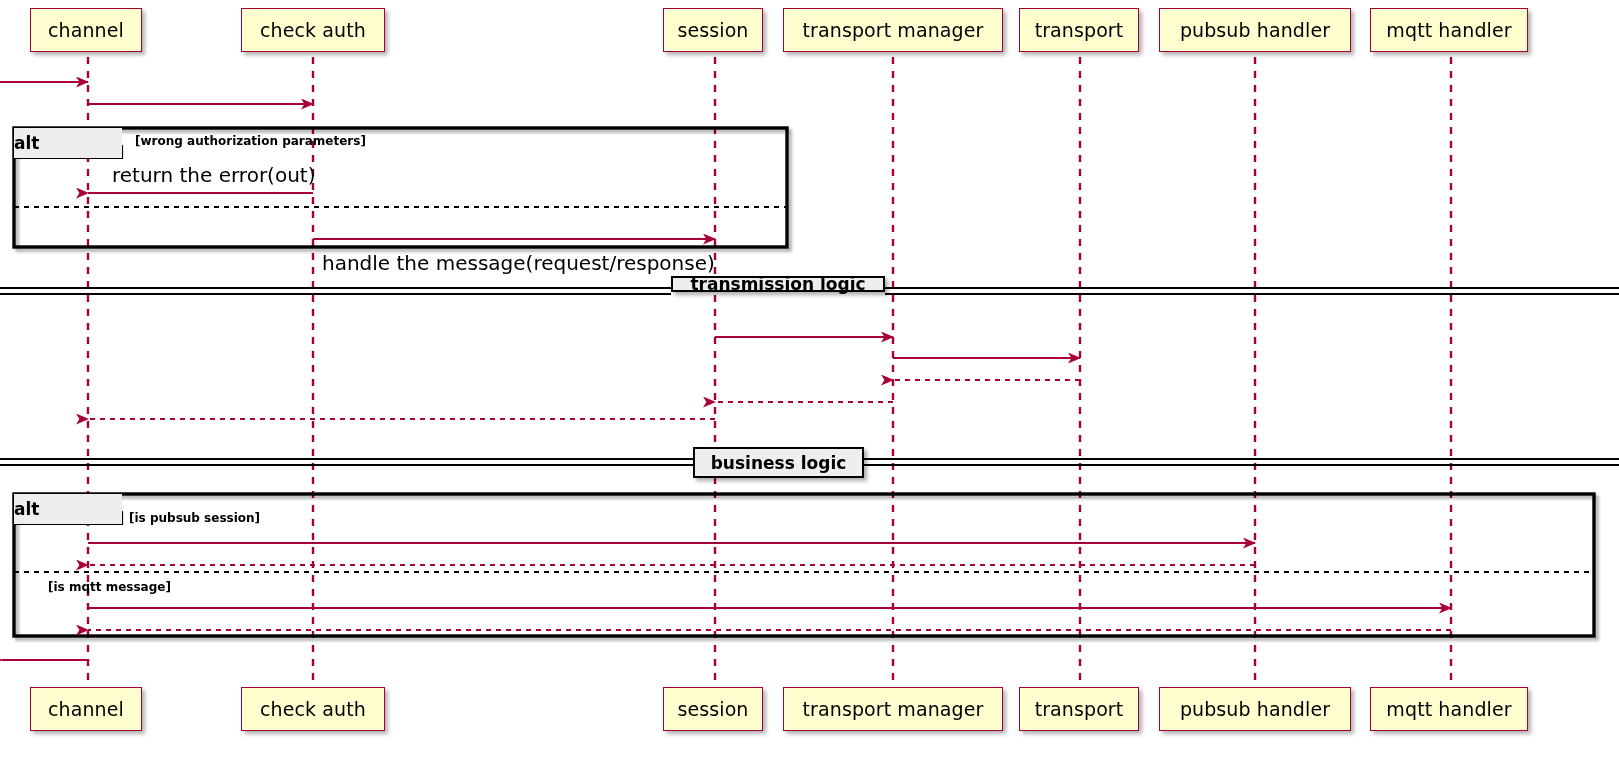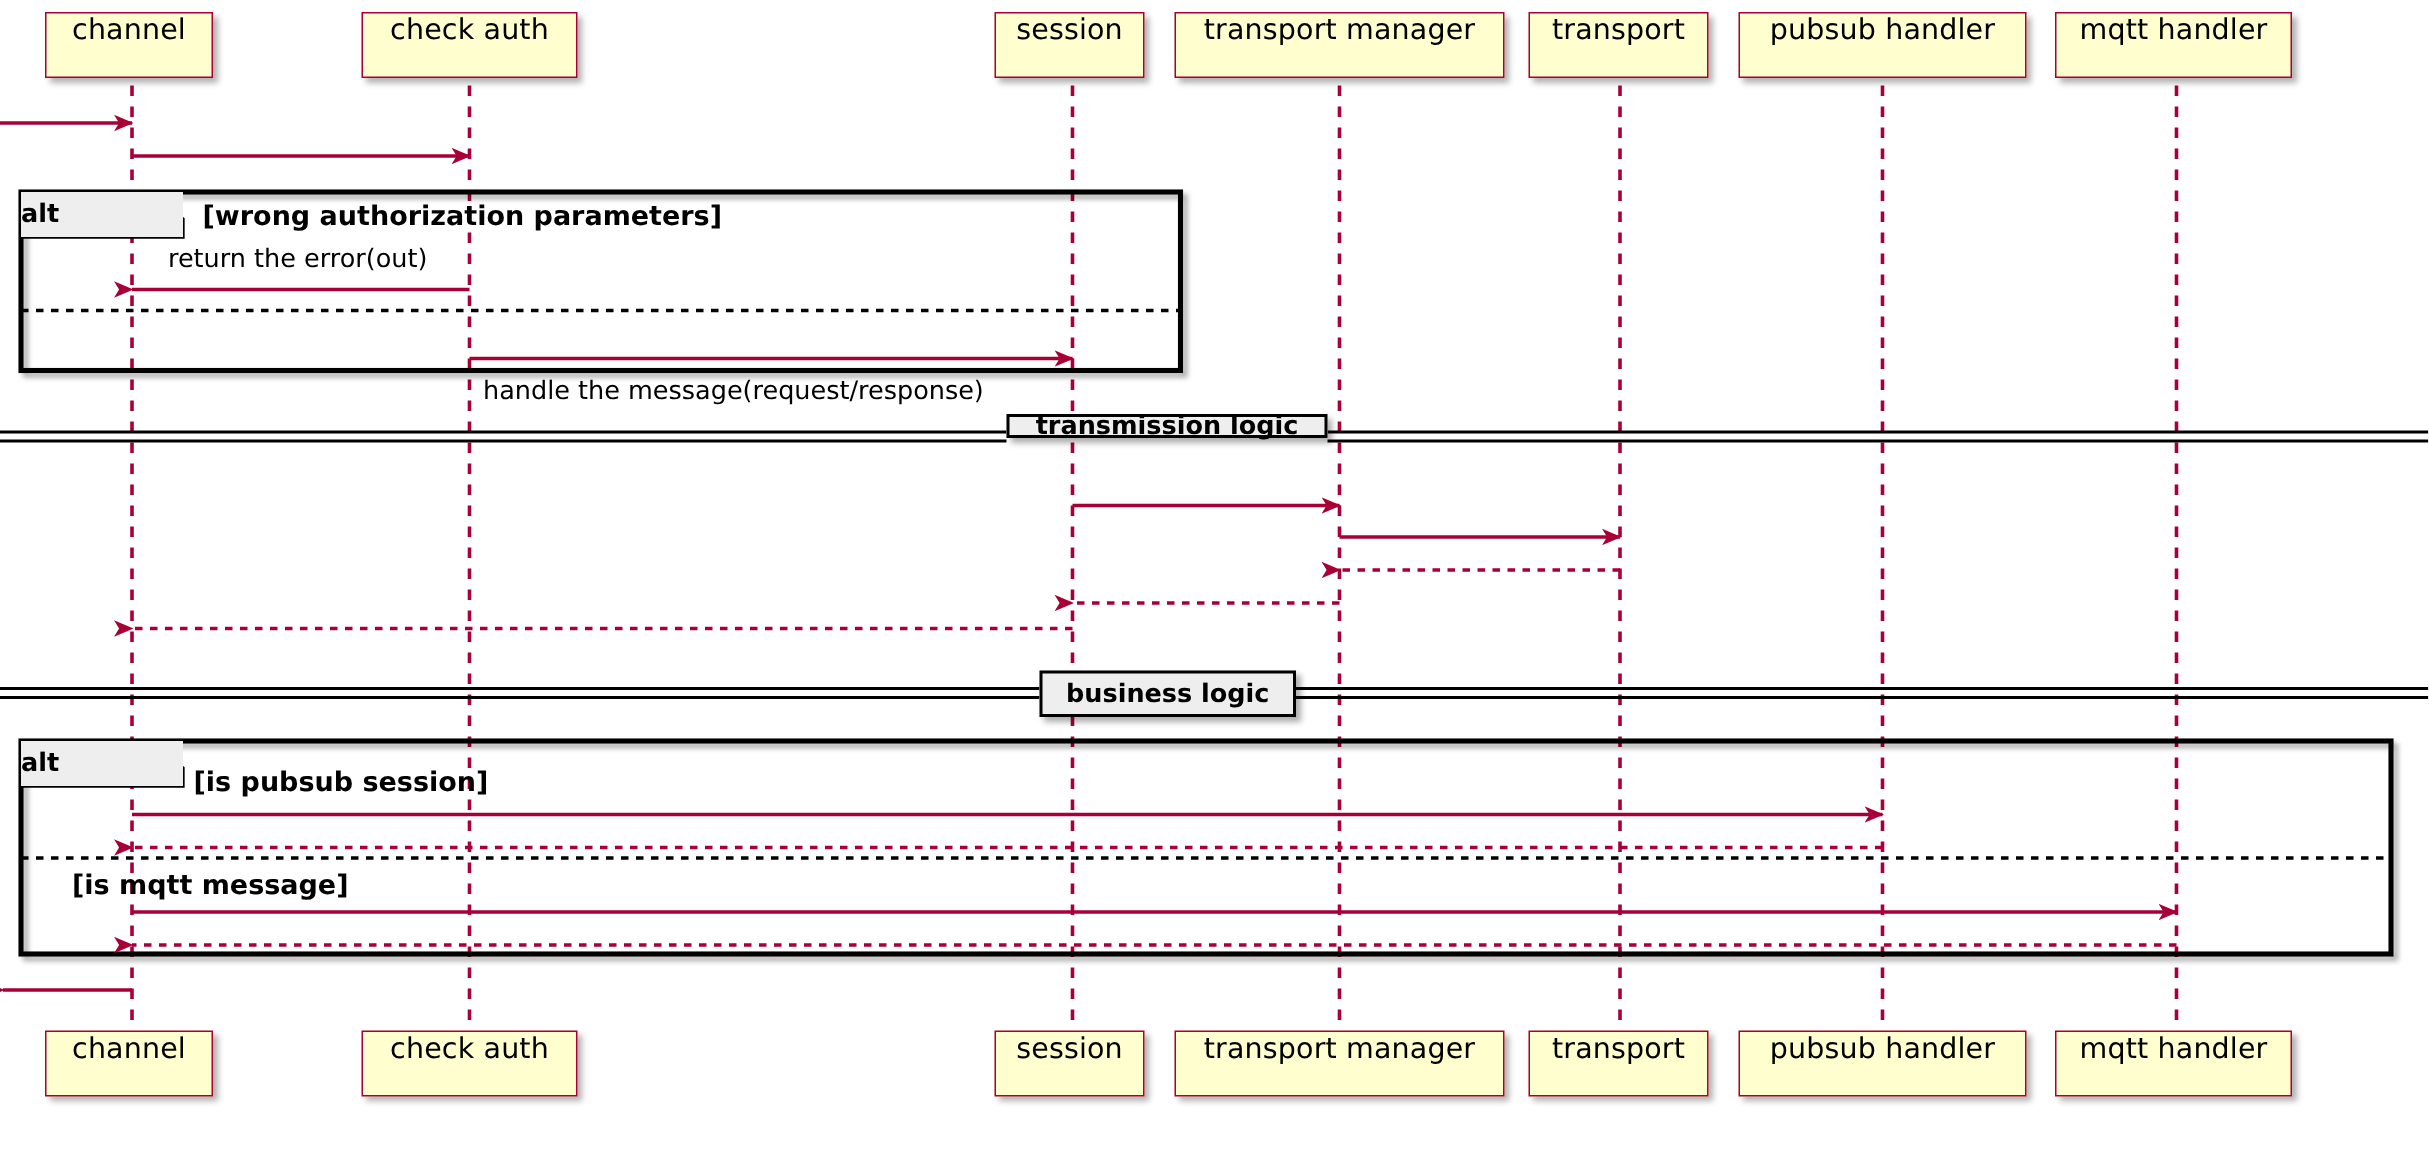--- a/index.html
+++ b/index.html
@@ -1,40 +1,40 @@
 <!DOCTYPE html>
 <html><head>
 <meta charset="utf-8">
 <style>
   html,body{margin:0;padding:0;background:#ffffff;}
   body{font-family:"DejaVu Sans","Liberation Sans",sans-serif;}
   #stage{position:relative;width:1619px;height:774px;background:#fff;overflow:hidden;}
   svg.layer{position:absolute;left:0;top:0;width:1619px;height:774px;}
   .pbox-text{
-    position:absolute;display:flex;justify-content:center;
+    position:absolute;display:flex;align-items:center;justify-content:center;
     box-sizing:border-box;background:#FEFECE;border:1.6px solid #A80036;
     color:#000;font-size:19px;letter-spacing:.1px;white-space:nowrap;
     box-shadow:3px 3px 4px rgba(0,0,0,.30);
   }
   .divbox{
     position:absolute;display:flex;align-items:center;justify-content:center;
     box-sizing:border-box;background:#EEEEEE;border:2.2px solid #000;
     color:#000;font-size:17px;font-weight:bold;white-space:nowrap;
     box-shadow:3px 3px 4px rgba(0,0,0,.32);
   }
   .altlabel{
     position:absolute;display:flex;align-items:center;justify-content:flex-start;
     box-sizing:border-box;background:#EEEEEE;color:#000;
     font-size:17px;font-weight:bold;white-space:nowrap;
   }
   .guard{
-    position:absolute;color:#000;font-size:18px;font-weight:bold;white-space:nowrap;
+    position:absolute;color:#000;font-size:12px;font-weight:bold;white-space:nowrap;
   }
   .msg{
-    position:absolute;color:#000;font-size:17px;white-space:nowrap;
+    position:absolute;color:#000;font-size:20px;white-space:nowrap;
   }
 </style>
 </head>
 <body>
 
 <div id="stage">
 
   <svg class="layer" viewBox="0 0 1619 774">
     <defs>
       <marker id="ah-r" markerWidth="13" markerHeight="11" refX="12" refY="5.5" orient="auto" markerUnits="userSpaceOnUse">

